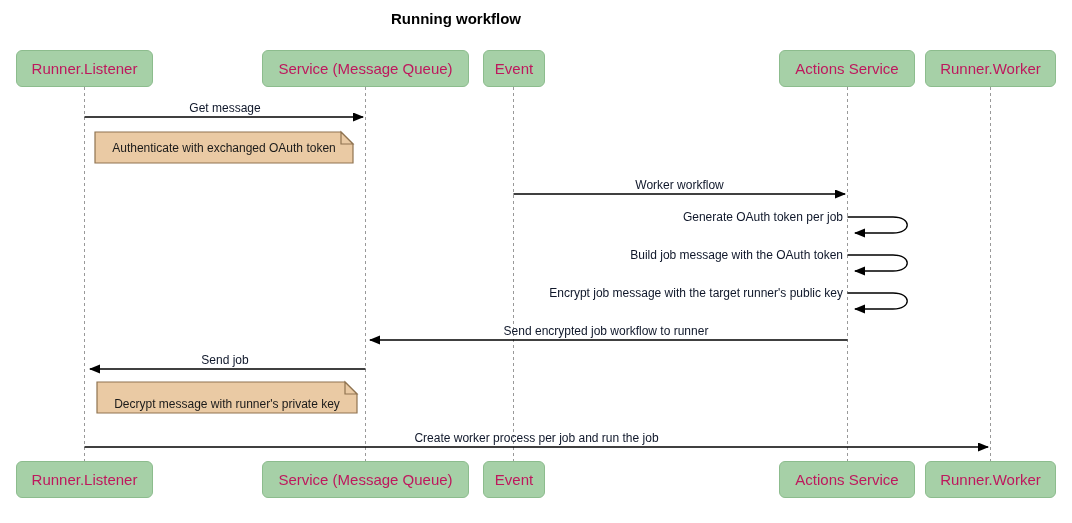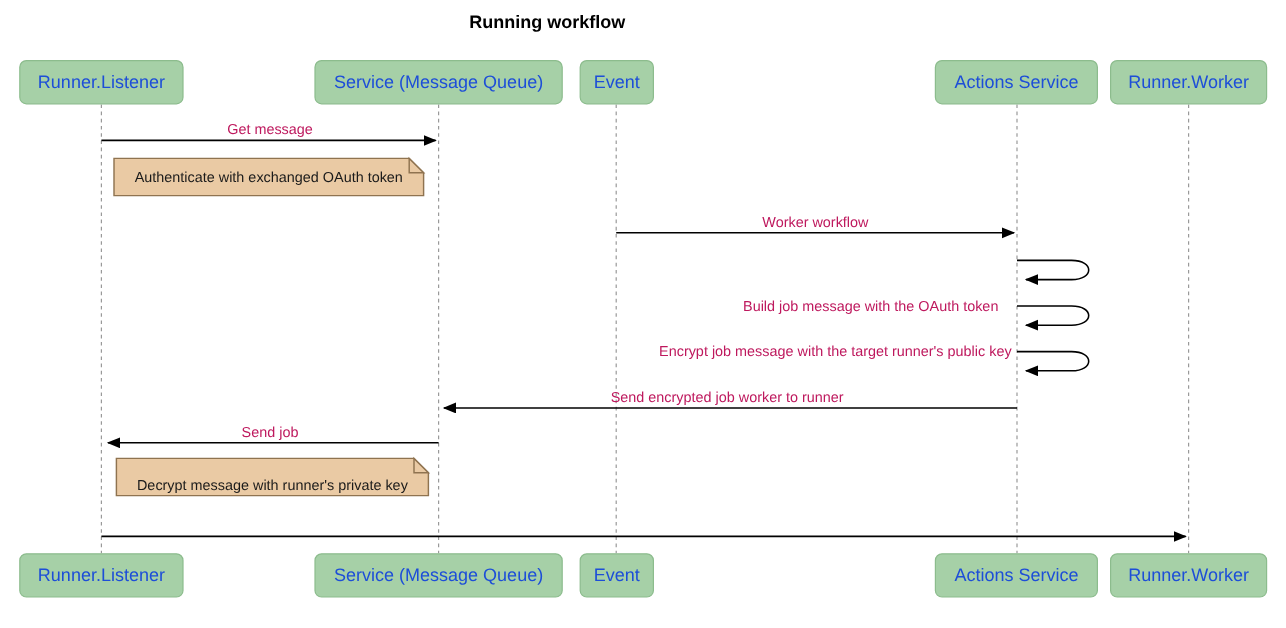--- a/index.html
+++ b/index.html
@@ -14,27 +14,27 @@
   .title{
     position:absolute;left:0;top:10px;width:912px;
     text-align:center;font-size:15px;font-weight:bold;color:#000;
   }
   .actor{
     position:absolute;height:37px;
     background:#A6D0A7;
     border:1px solid #8CBC8D;
     border-radius:6px;
     display:flex;align-items:center;justify-content:center;
-    font-size:15px;color:#1d4ed8;
+    font-size:15px;color:#be185d;
     box-sizing:border-box;
     white-space:nowrap;
   }
   .msg-label{
     position:absolute;
-    font-size:12px;line-height:14px;color:#be185d;
+    font-size:12px;line-height:14px;color:#0f172a;
     white-space:nowrap;
   }
   .center{text-align:center;}
   .right{text-align:right;}
   .note-text{
     position:absolute;
     font-size:12px;color:#1a1a1a;
     display:flex;align-items:center;justify-content:center;
     white-space:nowrap;
   }
@@ -108,21 +108,23 @@
     </div>
   <div class="actor" style="left:779px;top:461px;width:136px;">
       <span>Actions Service</span>
     </div>
   <div class="actor" style="left:925px;top:461px;width:131px;">
       <span>Runner.Worker</span>
     </div>
 
   <div class="msg-label center" style="left:85px;top:101px;width:280px;">Get message</div>
   <div class="msg-label center" style="left:514px;top:178px;width:331px;">Worker workflow</div>
-  <div class="msg-label right" style="left:332px;top:248px;width:500px;">Build job message with the OAuth token</div>
+  <div class="msg-label right" style="left:343px;top:210px;width:500px;">Generate OAuth token per job</div>
+  <div class="msg-label right" style="left:343px;top:248px;width:500px;">Build job message with the OAuth token</div>
   <div class="msg-label right" style="left:343px;top:286px;width:500px;">Encrypt job message with the target runner's public key</div>
-  <div class="msg-label center" style="left:365px;top:324px;width:482px;">Send encrypted job worker to runner</div>
+  <div class="msg-label center" style="left:365px;top:324px;width:482px;">Send encrypted job workflow to runner</div>
   <div class="msg-label center" style="left:85px;top:353px;width:280px;">Send job</div>
+  <div class="msg-label center" style="left:85px;top:431px;width:903px;">Create worker process per job and run the job</div>
 
   <div class="note-text" style="left:95px;top:132px;width:258px;height:31px;">Authenticate with exchanged OAuth token</div>
   <div class="note-text" style="left:97px;top:382px;width:260px;height:43px;">Decrypt message with runner's private key</div>
 
 </div>
 
 </body></html>

